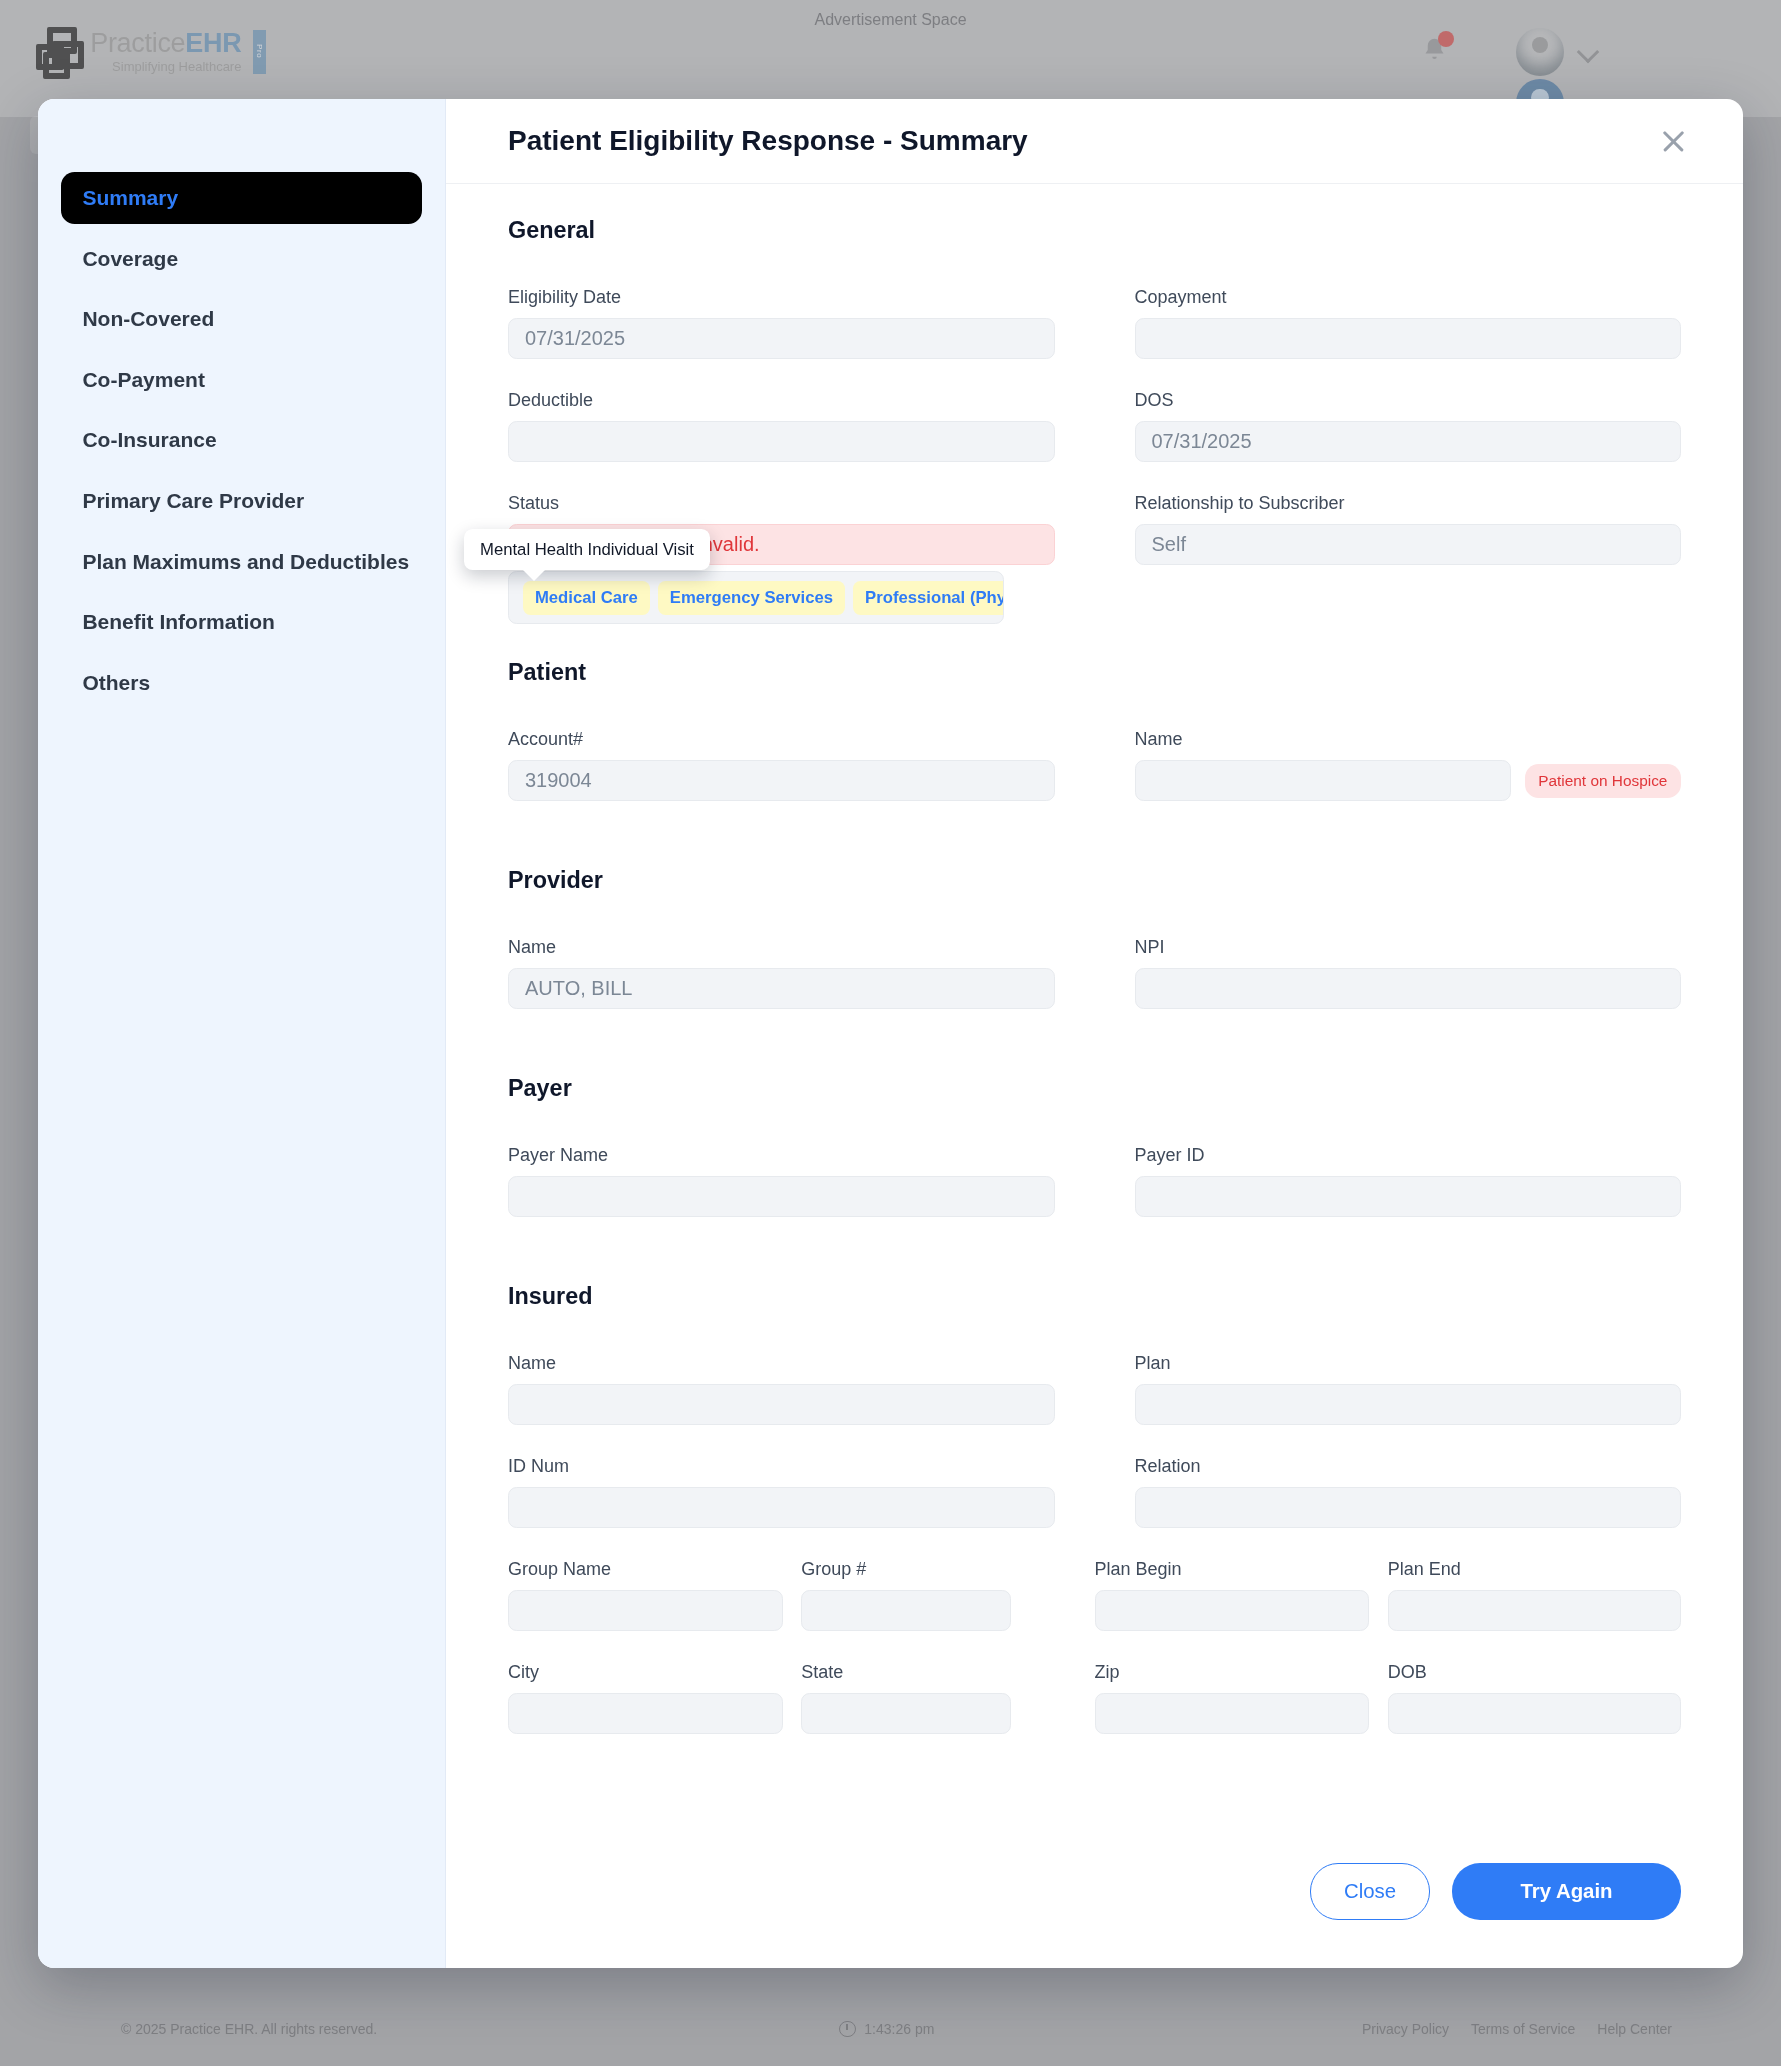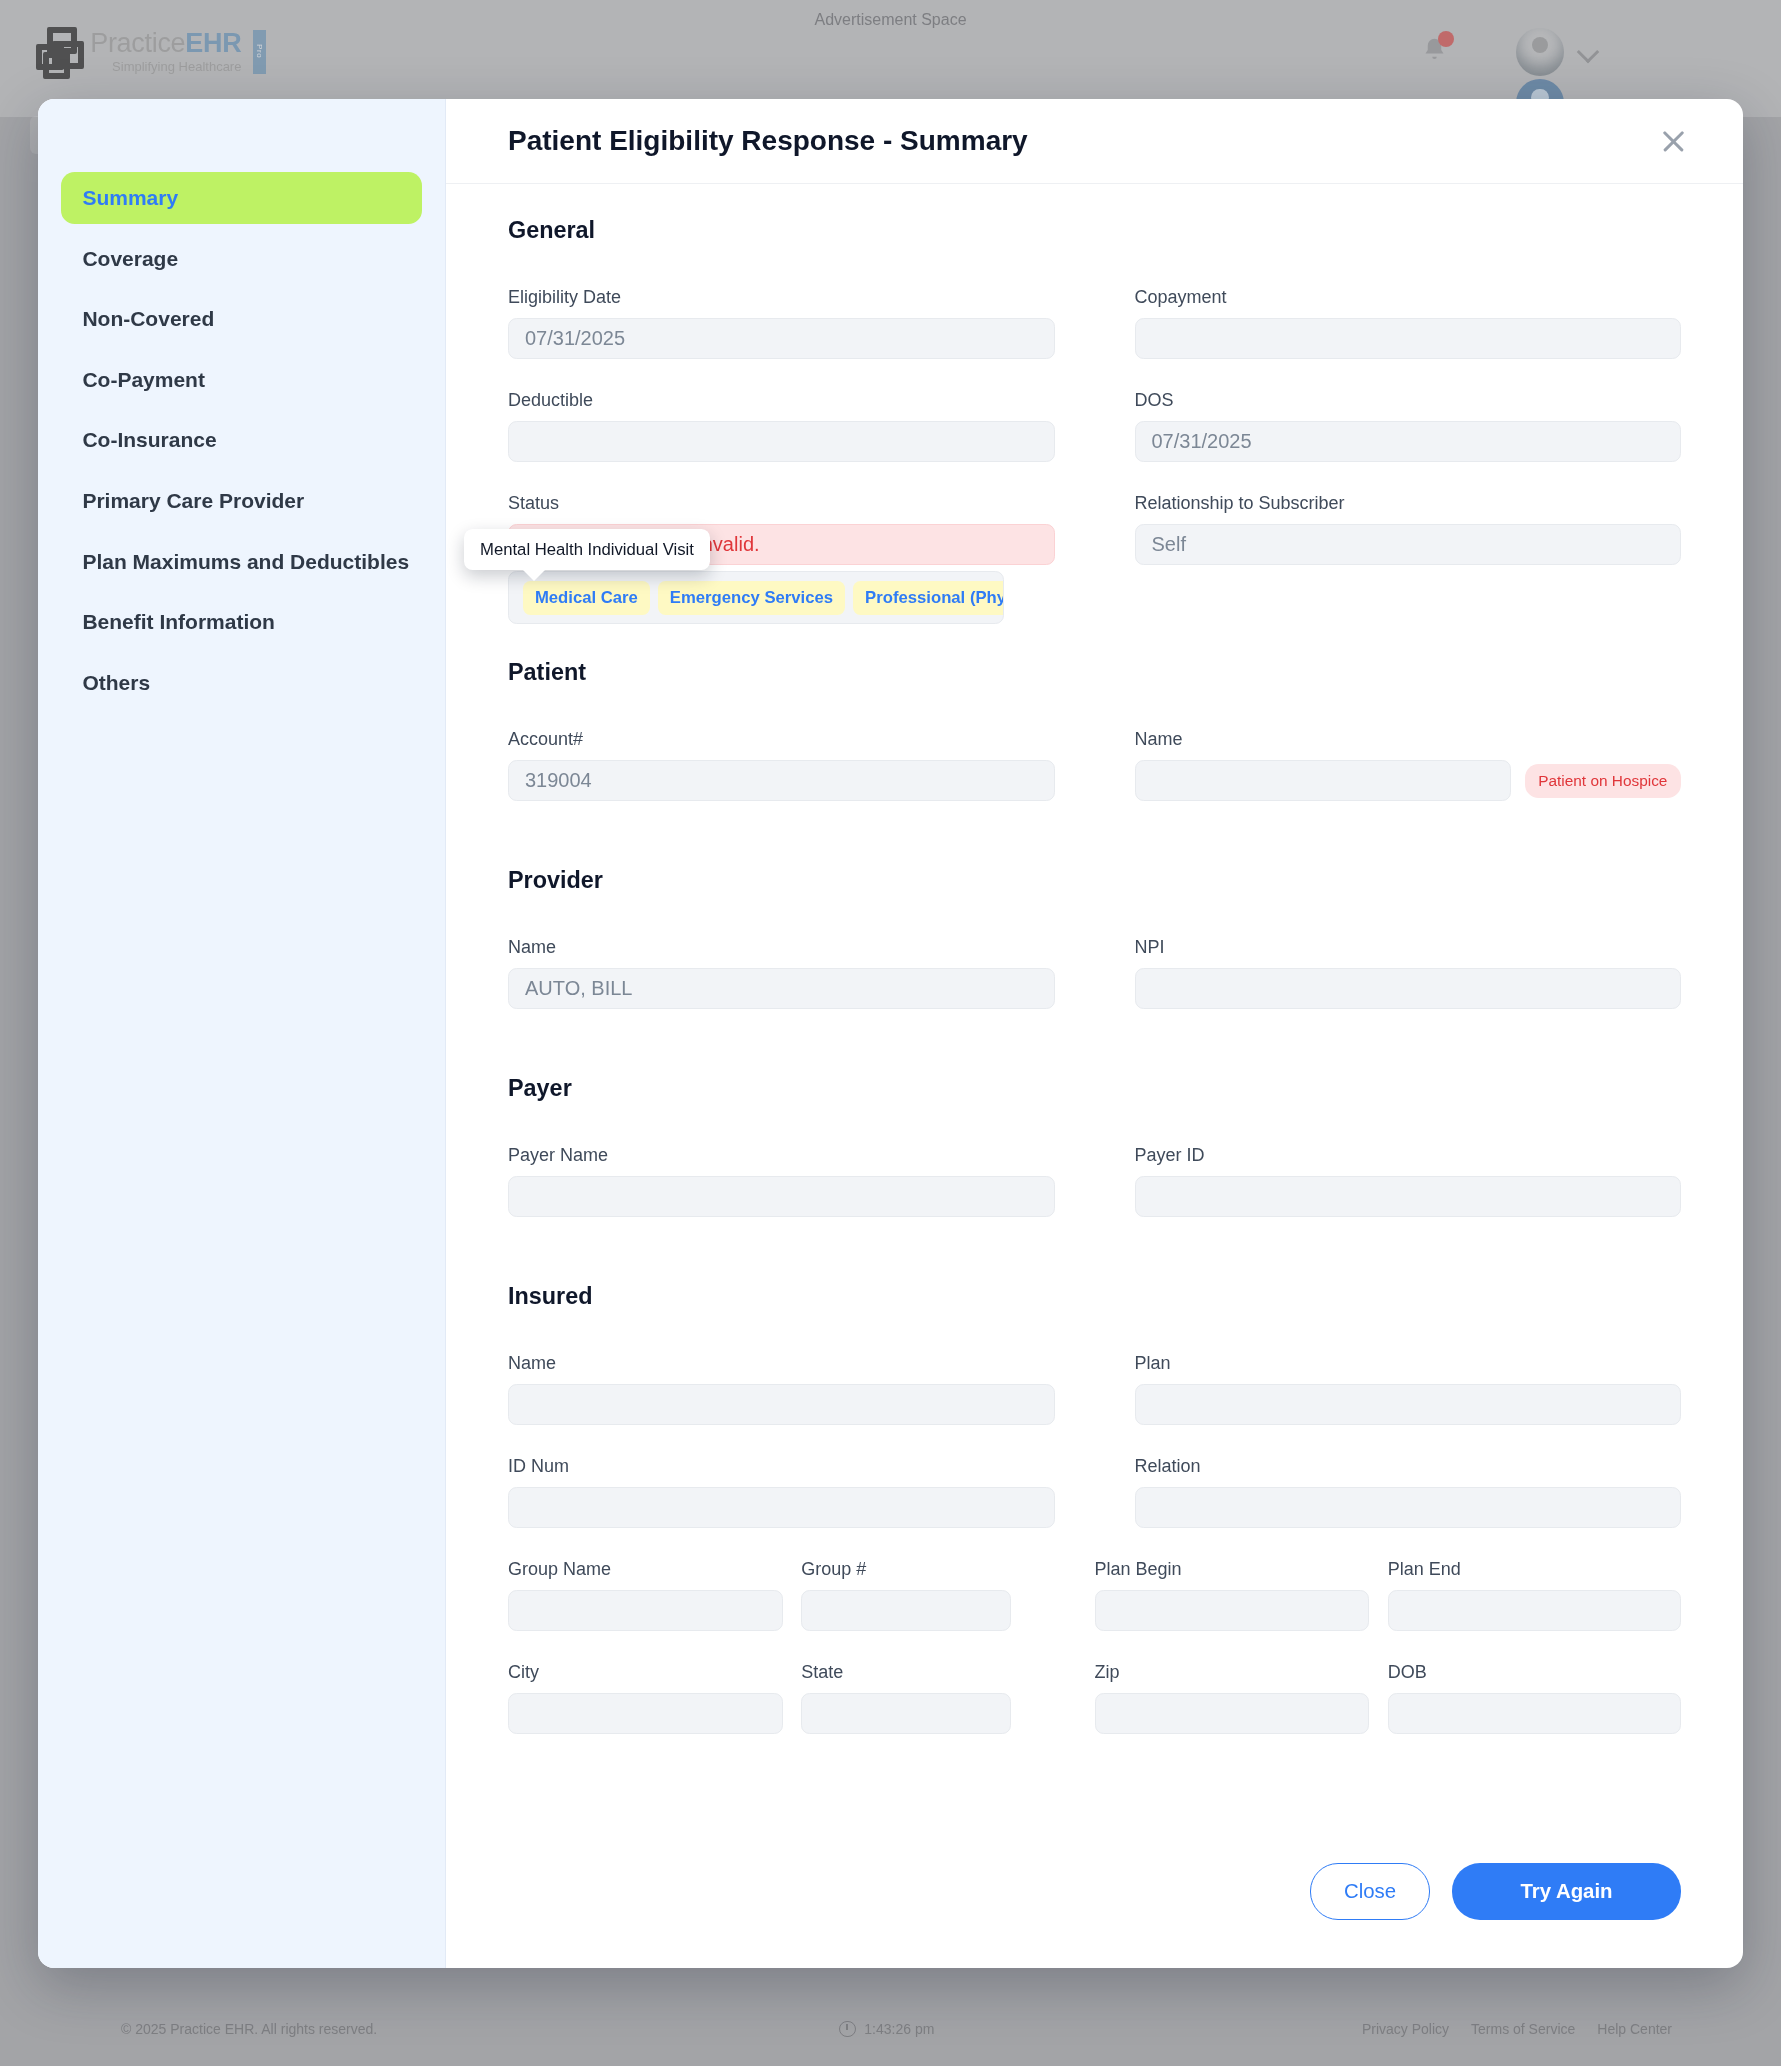--- a/index.html
+++ b/index.html
@@ -135,21 +135,21 @@
     padding: 73px 23.4px 0 23.4px;
     border-right: 0.6px solid #e2eaf6;
   }
   .nav-item {
     height: 52px; display: flex; align-items: center;
     padding: 0 21px; border-radius: 13.6px;
     font-size: 21px; font-weight: 700; color: #2f3947;
     cursor: pointer; margin-bottom: 8.6px;
     white-space: nowrap;
   }
-  .nav-item.active { background: #bef264; color: #2f7cf6; }
+  .nav-item.active { background: #000000; color: #2f7cf6; }
 
   
   #modal-content { flex: 1; display: flex; flex-direction: column; min-width: 0; }
   .modal-header {
     height: 85px; flex: 0 0 85px;
     display: flex; align-items: center; justify-content: space-between;
     padding: 0 51px 0 62px;
     border-bottom: 0.6px solid #eef0f3;
   }
   .modal-title { font-size: 28px; font-weight: 700; color: #0f172a; }

